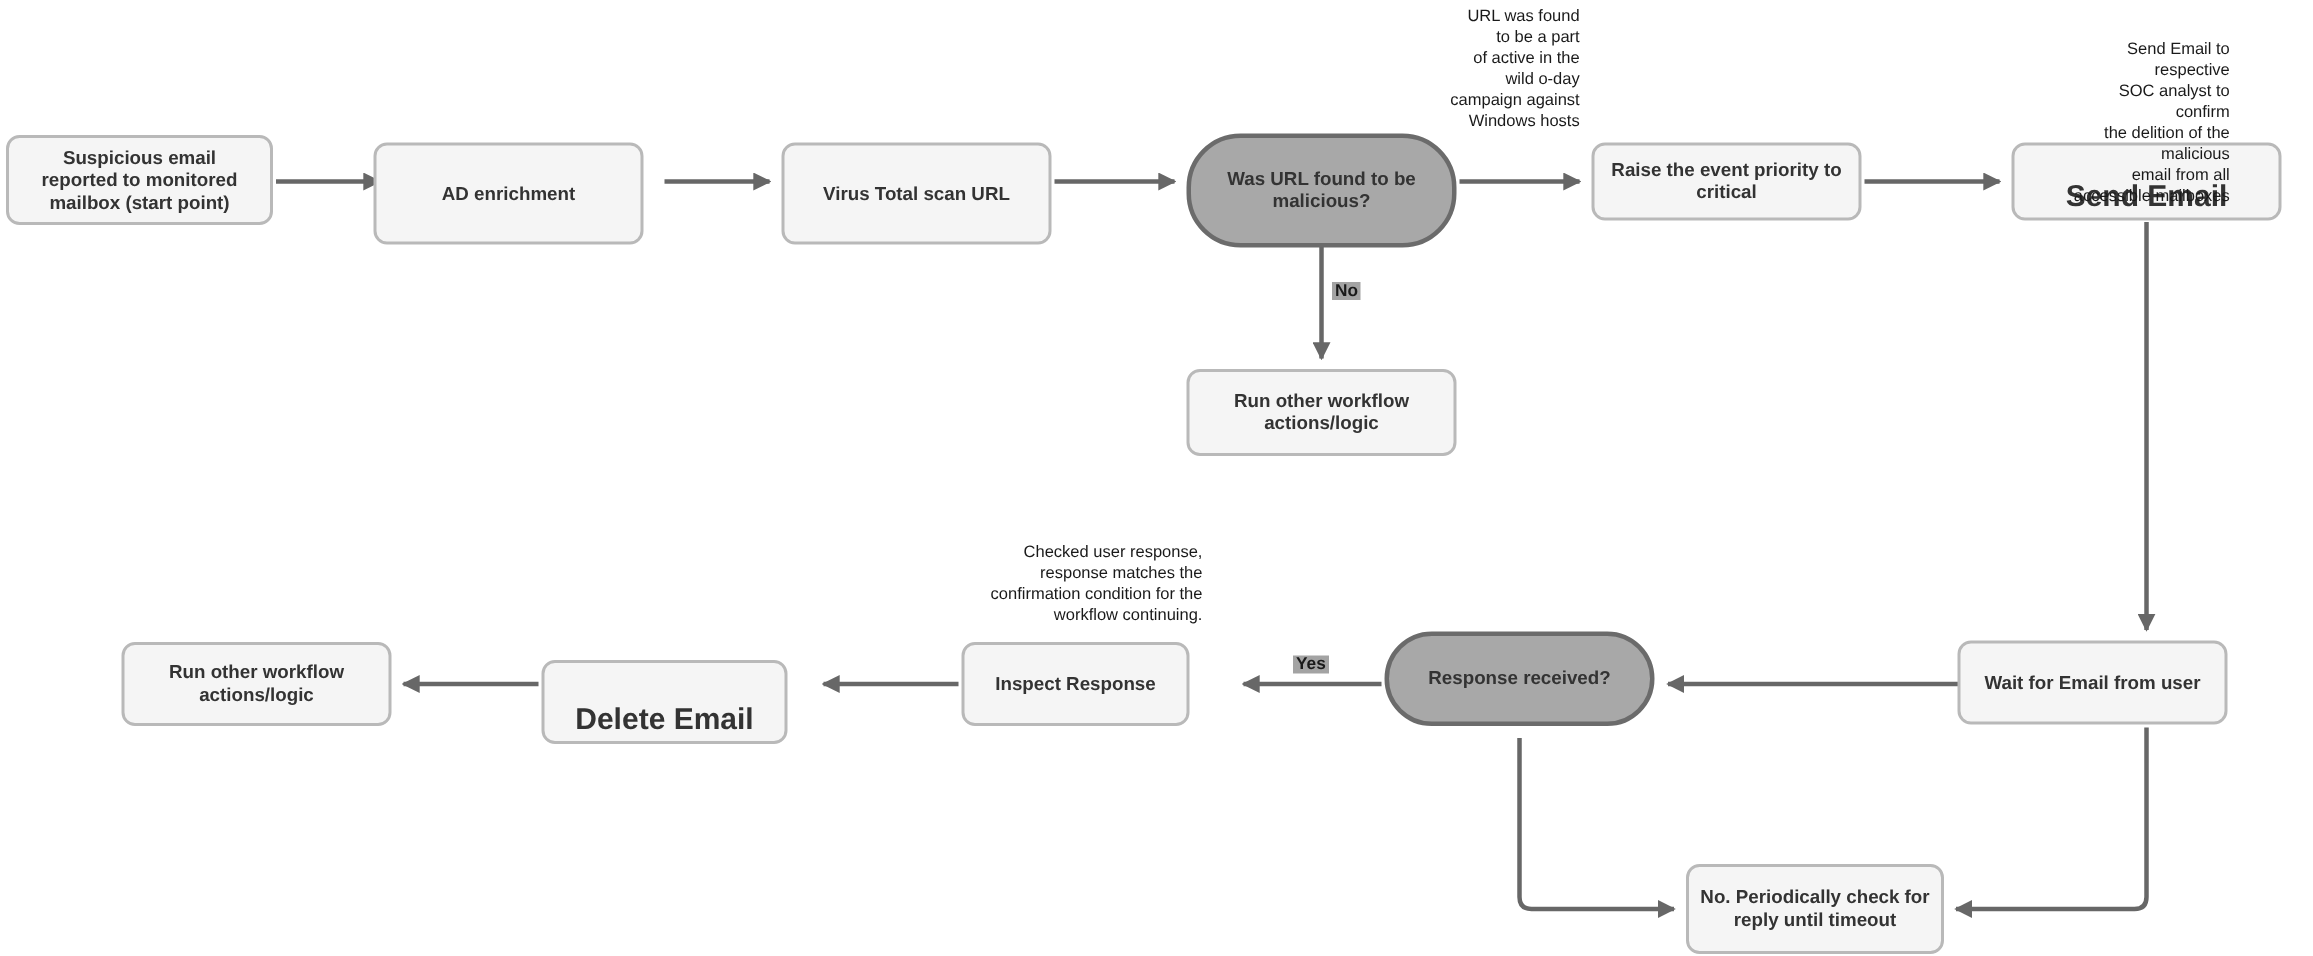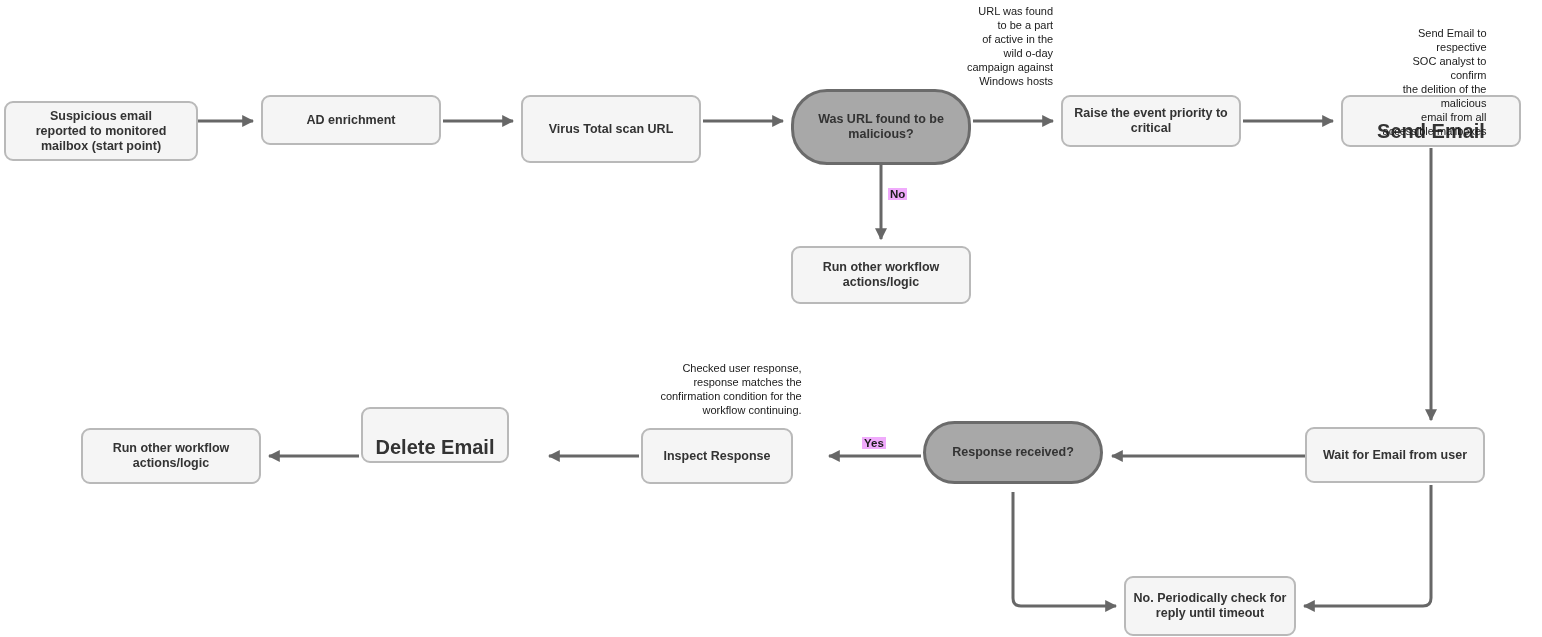--- a/index.html
+++ b/index.html
@@ -39,21 +39,21 @@
     color:#1a1a1a;
     font-size:11px;
     line-height:14px;
     white-space:pre-line;
   }
   .edge-label {
     position:absolute;
     color:#1a1a1a;
     font-weight:bold;
     font-size:11.5px;
-    background:#f0abfc;
+    background:#a3a3a3;
     padding:0 2px;
   }
 </style>
 </head>
 <body>
 
 <div id="canvas" style="--node-fill: #f5f5f5; --node-border: #b9b9b9; --decision-fill: #a8a8a8; --decision-border: #6b6b6b; --text: #333333;">
 
   <svg id="edges" xmlns="http://www.w3.org/2000/svg" viewBox="0 0 1542 637">
     <defs>
@@ -71,27 +71,27 @@
       <path d="M1431 148 L1431 420" marker-end="url(#arrow)"></path>
       <path d="M1339 456 L1112 456" marker-end="url(#arrow)"></path>
       <path d="M921 456 L829 456" marker-end="url(#arrow)"></path>
       <path d="M639 456 L549 456" marker-end="url(#arrow)"></path>
       <path d="M359 456 L269 456" marker-end="url(#arrow)"></path>
       <path d="M1013 492 L1013 598 Q1013 606 1021 606 L1116 606" marker-end="url(#arrow)"></path>
       <path d="M1431 485 L1431 598 Q1431 606 1423 606 L1304 606" marker-end="url(#arrow)"></path>
     </g>
   </svg>
 
-  <div class="node" style="left:4px;top:101px;width:194px;height:60px">
+  <div class="node" style="left:4px;top:90px;width:178px;height:60px">
     <span class="lbl">Suspicious email
 reported to monitored
 mailbox (start point)</span>
   </div>
 
-  <div class="node" style="left:261px;top:95px;width:180px;height:50px">
+  <div class="node" style="left:249px;top:95px;width:180px;height:68px">
     <span class="lbl">AD enrichment</span>
   </div>
 
   <div class="node" style="left:521px;top:95px;width:180px;height:68px">
     <span class="lbl">Virus Total scan URL</span>
   </div>
 
   <div class="node decision" style="left:791px;top:89px;width:180px;height:76px">
     <span class="lbl">Was URL found to be
 malicious?</span>
@@ -109,21 +109,21 @@
   <div class="node" style="left:791px;top:246px;width:180px;height:58px">
     <span class="lbl">Run other workflow
 actions/logic</span>
   </div>
 
   <div class="node" style="left:81px;top:428px;width:180px;height:56px">
     <span class="lbl">Run other workflow
 actions/logic</span>
   </div>
 
-  <div class="node big" style="left:361px;top:407px;width:148px;height:56px">
+  <div class="node big" style="left:361px;top:440px;width:164px;height:56px">
     <span class="lbl">Delete Email</span>
   </div>
 
   <div class="node" style="left:641px;top:428px;width:152px;height:56px">
     <span class="lbl">Inspect Response</span>
   </div>
 
   <div class="node decision" style="left:923px;top:421px;width:180px;height:63px">
     <span class="lbl">Response received?</span>
   </div>

